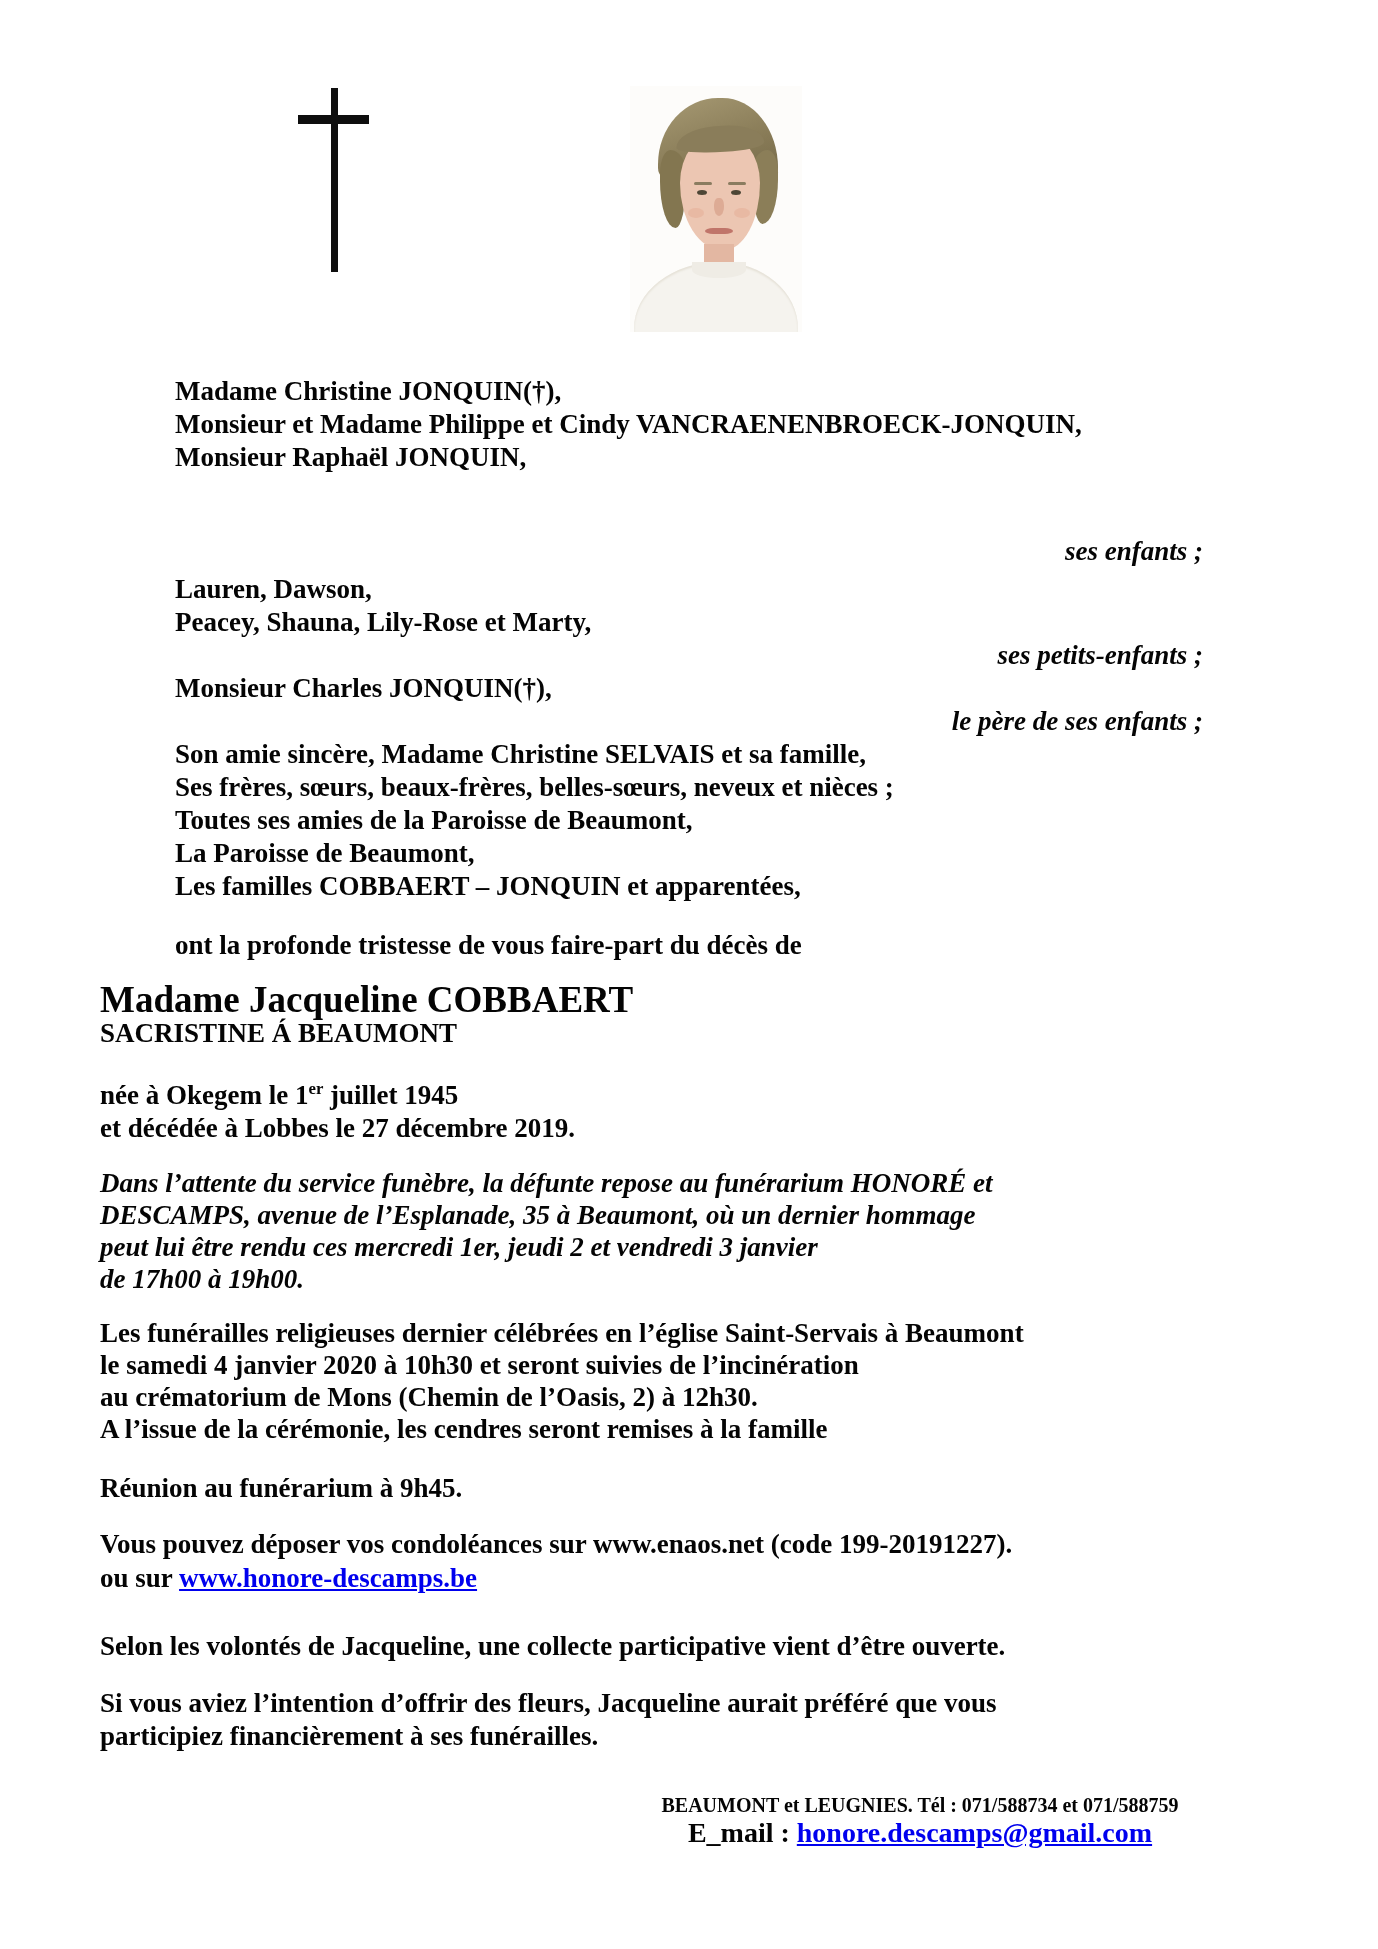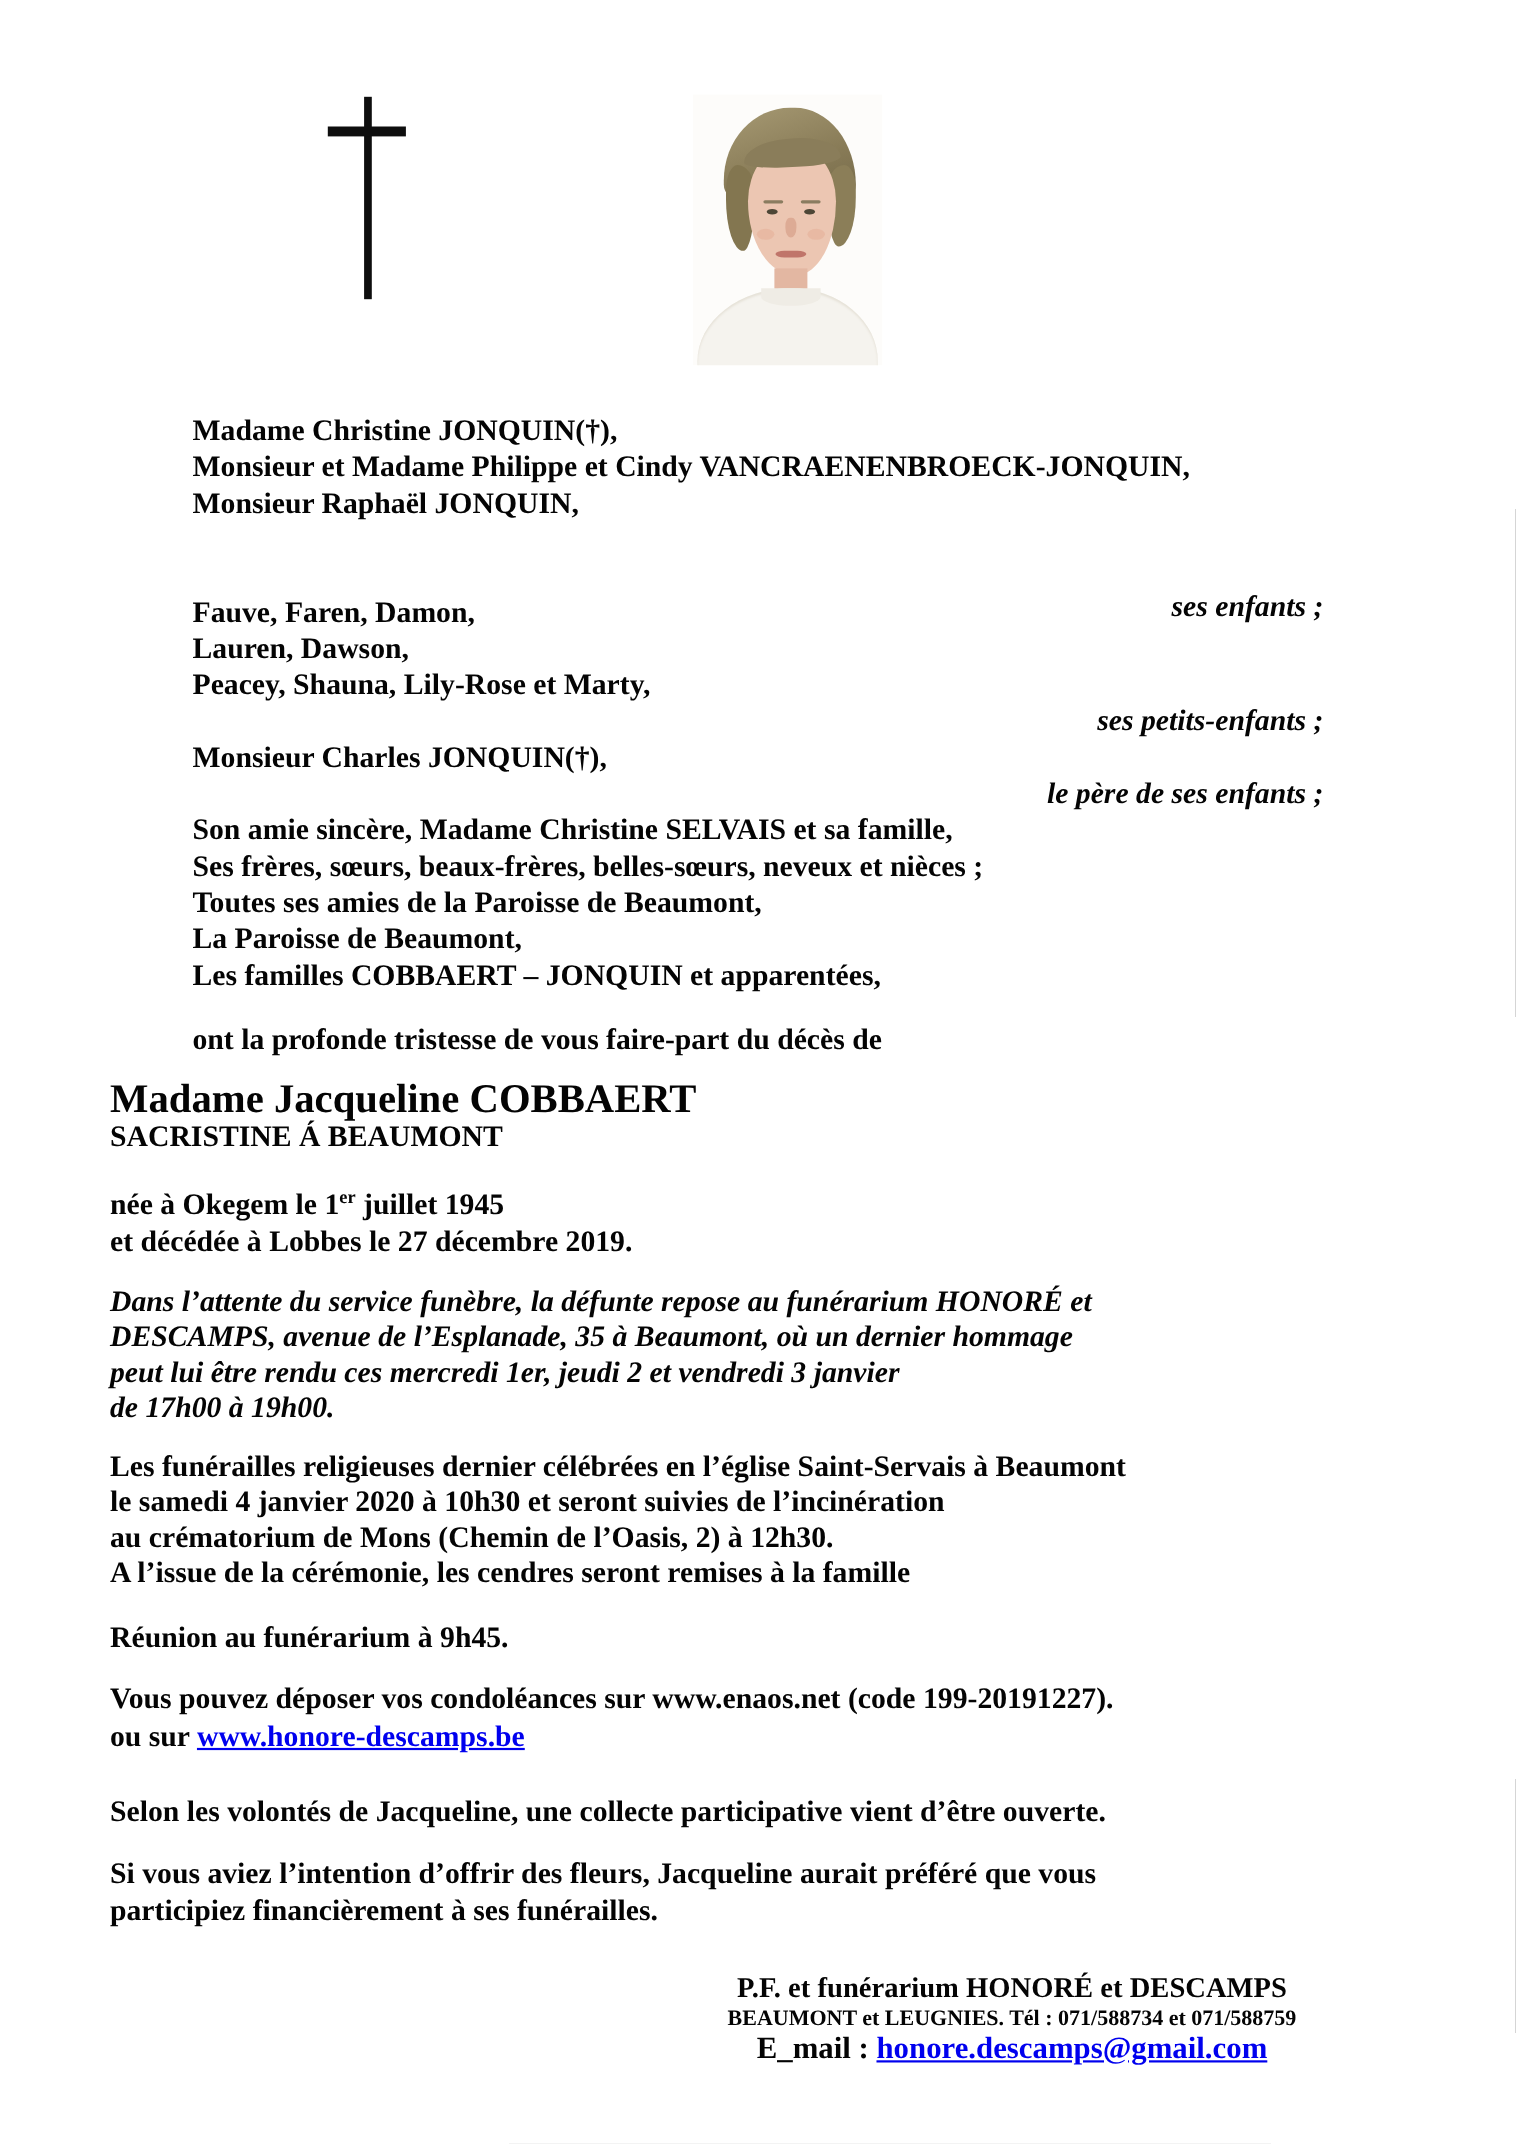--- a/index.html
+++ b/index.html
@@ -86,21 +86,20 @@
     <div class="neck"></div>
     <div class="shoulders"></div>
     <div class="collar"></div>
   </div>
 
   <div class="line" style="top:407px">Monsieur et Madame Philippe et Cindy VANCRAENENBROECK-JONQUIN,</div>
   <div class="line" style="top:374px">Madame Christine JONQUIN(†),</div>
   <div class="line" style="top:440px">Monsieur Raphaël JONQUIN,</div>
   <div class="line right italic" style="top:534px">ses enfants ;</div>
 
-  <div class="line" style="top:539px">Fauve, Faren, Damon,</div>
   <div class="line" style="top:572px">Lauren, Dawson,</div>
   <div class="line" style="top:605px">Peacey, Shauna, Lily-Rose et Marty,</div>
   <div class="line right italic" style="top:638px">ses petits-enfants ;</div>
 
   <div class="line" style="top:671px">Monsieur Charles JONQUIN(†),</div>
   <div class="line right italic" style="top:704px">le père de ses enfants ;</div>
 
   <div class="line" style="top:737px">Son amie sincère, Madame Christine SELVAIS et sa famille,</div>
   <div class="line" style="top:770px">Ses frères, sœurs, beaux-frères, belles-sœurs, neveux et nièces ;</div>
   <div class="line" style="top:803px">Toutes ses amies de la Paroisse de Beaumont,</div>
@@ -129,18 +128,17 @@
 
   <div class="line center" style="top:1527px">Vous pouvez déposer vos condoléances sur www.enaos.net (code 199-20191227).</div>
   <div class="line center" style="top:1561px"><span>ou sur </span><a class="doc-link">www.honore-descamps.be</a></div>
 
   <div class="line center" style="top:1629px">Selon les volontés de Jacqueline, une collecte participative vient d’être ouverte.</div>
 
   <div class="line center" style="top:1686px">Si vous aviez l’intention d’offrir des fleurs, Jacqueline aurait préféré que vous</div>
   <div class="line center" style="top:1719px">participiez financièrement à ses funérailles.</div>
 
   <div class="footer">
-    <div class="f1">P.F. et funérarium HONORÉ et DESCAMPS</div>
     <div class="f2">BEAUMONT et LEUGNIES. Tél : 071/588734 et 071/588759</div>
     <div class="f3"><span>E_mail : </span><a class="doc-link">honore.descamps@gmail.com</a></div>
   </div>
 
 </div>
 
 </body></html>

